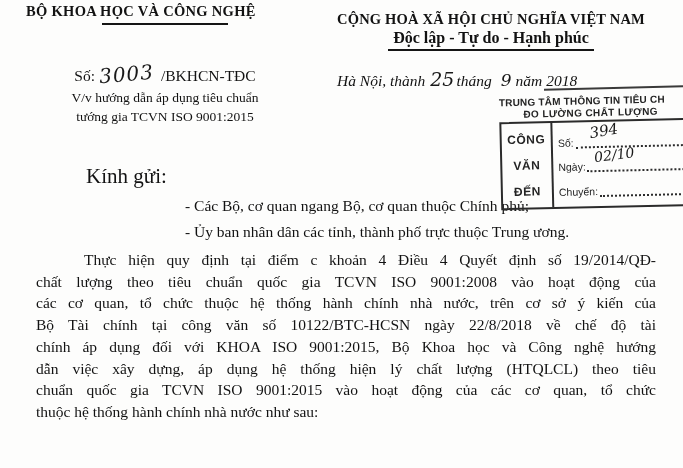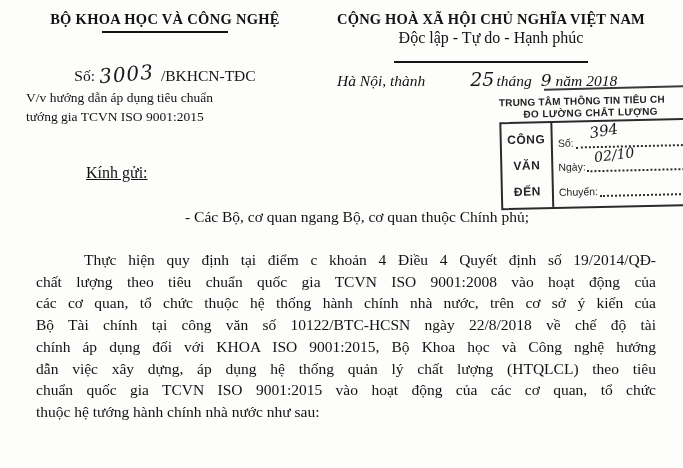--- a/index.html
+++ b/index.html
@@ -3,34 +3,34 @@
 <meta charset="utf-8">
 <style>
   * { margin:0; padding:0; box-sizing:border-box; }
   html,body { background:#e8e8e8; }
   .page {
     position:relative; width:683px; height:468px; margin:0 auto;
     background:#fdfdfc; color:#121212; overflow:hidden;
     font-family:"Liberation Serif", serif;
   }
   
-  .hdr-left { position:absolute; left:26px; top:11px; width:278px; text-align:center; }
+  .hdr-left { position:absolute; left:26px; top:3px; width:278px; text-align:left; }
   .ministry { font-weight:bold; font-size:14.5px; letter-spacing:0.3px; white-space:nowrap; }
   .ministry-rule { width:126px; height:2px; background:#151515; margin:3px auto 0; }
   .doc-number { position:absolute; left:26px; top:62px; width:278px; text-align:center; font-size:15.5px; white-space:nowrap; }
   .hw { font-family:"DejaVu Serif", serif; font-style:italic; color:#191919; }
   .hw-docnum { display:inline-block; font-size:20px; transform:rotate(-5deg); margin:0 7px 0 4px; letter-spacing:1px; }
-  .subject { position:absolute; left:26px; top:89px; width:278px; font-size:13.5px; line-height:18.5px; }
+  .subject { position:absolute; left:26px; top:89px; width:278px; text-align:center; font-size:13.5px; line-height:18.5px; }
   
   .hdr-right { position:absolute; left:305px; top:11px; width:372px; text-align:center; }
   .motto1 { font-weight:bold; font-size:14.5px; letter-spacing:0.2px; white-space:nowrap;text-align:center; }
-  .motto2 { display:inline-block; font-weight:normal; font-size:16px; border-bottom:2px solid #151515; padding:0 5px 14px; margin-top:1px; }
+  .motto2 { display:inline-block; font-weight:bold; font-size:16px; border-bottom:2px solid #151515; padding:0 5px 2px; margin-top:1px; }
   .dateline { position:absolute; left:337px; top:68px; font-style:italic; font-size:15.5px; white-space:nowrap; }
   .dateline .sep { margin-right:5px; }
-  .hw-day { font-size:19px; margin-right:2px;margin-left:40px; }
+  .hw-day { font-size:19px; margin-right:2px; }
   .hw-month { font-size:17px; margin:0 4px; }
   .date-rule { position:absolute; left:544px; top:87px; width:139px; height:2px; background:#3a3a3a; transform:rotate(-1.5deg); }
   
   .stamp {
     position:absolute; left:500px; top:95px; width:200px;
     font-family:"Liberation Sans", sans-serif; color:#242424;
     transform:rotate(-1.3deg); z-index:3;
   }
   .stamp .org1 { font-size:10px; font-weight:bold; letter-spacing:0.2px; white-space:nowrap; }
   .stamp .org2 { font-size:10px; font-weight:bold; letter-spacing:0.4px; text-align:center; width:183px; margin-top:1px; }
@@ -39,22 +39,22 @@
     width:51px; border-right:2px solid #2b2b2b;
     display:flex; flex-direction:column; justify-content:space-around; align-items:center;
     font-weight:bold; font-size:12px; letter-spacing:0.5px; padding:3px 0;
   }
   .stamp-right { flex:1; display:flex; flex-direction:column; justify-content:space-around; padding:5px 3px 6px 5px; }
   .stamp-row { position:relative; display:flex; align-items:flex-end; font-size:10.5px; height:18px; }
   .leader { flex:1; border-bottom:2px dotted #2b2b2b; margin-left:2px; height:11px; }
   .hw-so   { position:absolute; left:32px; top:-8px; font-size:15px; transform:rotate(-8deg); }
   .hw-ngay { position:absolute; left:36px; top:-7px; font-size:14px; transform:rotate(-6deg); }
   
-  .salutation { position:absolute; left:86px; top:164px; font-size:16px; z-index:2;text-decoration:underline; }
-  .recipients { position:absolute; left:185px; top:204px; font-size:15.5px; line-height:26px; z-index:2; white-space:nowrap; }
+  .salutation { position:absolute; left:86px; top:164px; font-size:21px; z-index:2; }
+  .recipients { position:absolute; left:185px; top:193px; font-size:15.5px; line-height:26px; z-index:2; white-space:nowrap; }
   
   .bodytext { position:absolute; left:36px; top:249px; width:620px; font-size:15.5px; line-height:21.7px; }
   .bodytext .line { text-align:justify; text-align-last:justify; }
   .bodytext .line.first { padding-left:48px; }
   .bodytext .line.last { text-align-last:left; }
 </style>
 </head>
 <body>
 
 <div class="page">
@@ -76,20 +76,21 @@
     <div><span class="motto2">Độc lập - Tự do - Hạnh phúc</span></div>
   </div>
 
   <div class="date-rule"></div>
 
   <div class="dateline"><span class="sep">Hà Nội, thành</span><span class="hw hw-day">25</span><span class="sep">tháng</span><span class="hw hw-month">9</span><span>năm 2018</span></div>
 
   <div class="salutation">Kính gửi:</div>
   <div class="recipients">
     <div>- Các Bộ, cơ quan ngang Bộ, cơ quan thuộc Chính phủ;</div>
+    <div>- Ủy ban nhân dân các tỉnh, thành phố trực thuộc Trung ương.</div>
   </div>
 
   <div class="stamp">
     <div class="org1">TRUNG TÂM THÔNG TIN TIÊU CH</div>
     <div class="org2">ĐO LƯỜNG CHẤT LƯỢNG</div>
     <div class="stamp-box">
       <div class="stamp-left">
         <div>CÔNG</div>
         <div>VĂN</div>
         <div>ĐẾN</div>
@@ -112,18 +113,18 @@
       </div>
     </div>
   </div>
 
   <div class="bodytext">
     <div class="line first">Thực hiện quy định tại điểm c khoản 4 Điều 4 Quyết định số 19/2014/QĐ-</div>
     <div class="line">chất lượng theo tiêu chuẩn quốc gia TCVN ISO 9001:2008 vào hoạt động của</div>
     <div class="line">các cơ quan, tổ chức thuộc hệ thống hành chính nhà nước, trên cơ sở ý kiến của</div>
     <div class="line">Bộ Tài chính tại công văn số 10122/BTC-HCSN ngày 22/8/2018 về chế độ tài</div>
     <div class="line">chính áp dụng đối với KHOA ISO 9001:2015, Bộ Khoa học và Công nghệ hướng</div>
-    <div class="line">dẫn việc xây dựng, áp dụng hệ thống quản lý chất lượng (HTQLCL) theo tiêu</div>
+    <div class="line">dẫn việc xây dựng, áp dụng hệ thống hiện lý chất lượng (HTQLCL) theo tiêu</div>
     <div class="line">chuẩn quốc gia TCVN ISO 9001:2015 vào hoạt động của các cơ quan, tổ chức</div>
-    <div class="line last">thuộc hệ tướng hành chính nhà nước như sau:</div>
+    <div class="line last">thuộc hệ thống hành chính nhà nước như sau:</div>
   </div>
 
 </div>
 
 </body></html>

